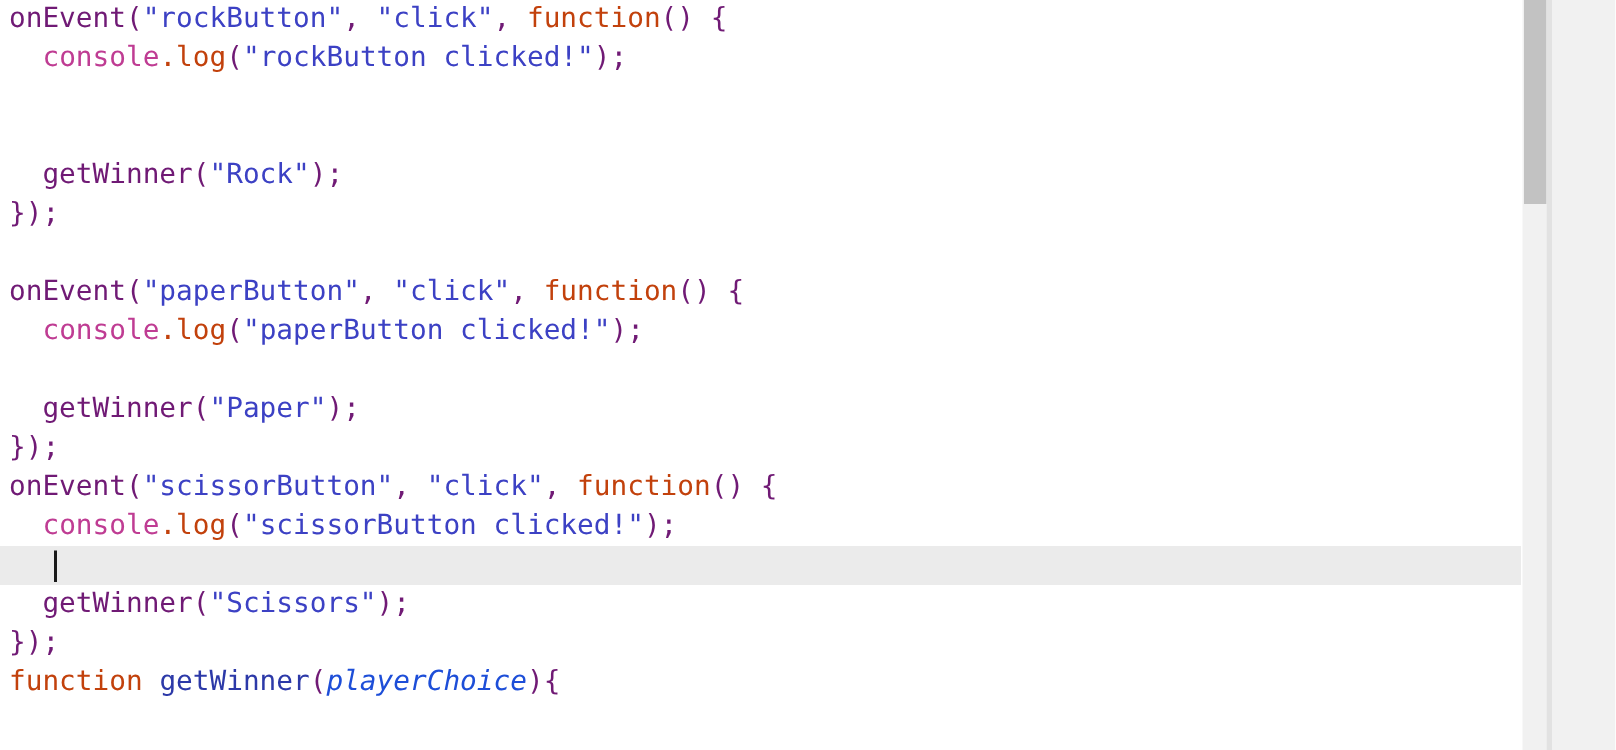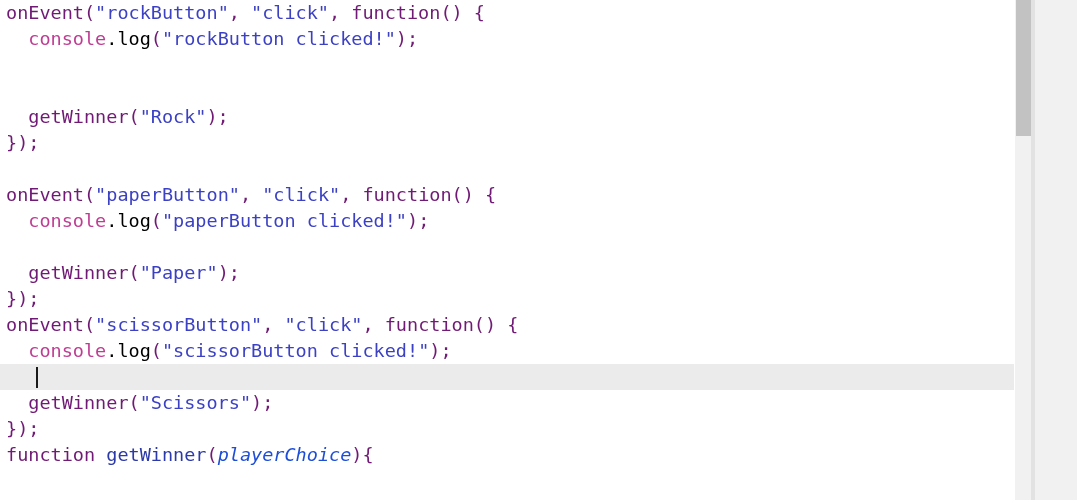--- a/index.html
+++ b/index.html
@@ -48,23 +48,23 @@
   }
 
   .code-line.active {
     background: #ebebeb;
     width: 1014px;
   }
 
   
   .t-plain    { color: #701a75; }
   .t-string   { color: #3c41c4; }
-  .t-keyword  { color: #701a75; margin-top: 40px; }
+  .t-keyword  { color: #c2410c; margin-top: 40px; }
   .t-console  { color: #bf3c93; text-align: center; }
-  .t-member   { color: #000000; }
+  .t-member   { color: #c2410c; }
   .t-funcname { color: #2c39a8; margin-top: 20px; }
   .t-param    { color: #1d4ed8; font-style: italic; }
 
   
   #caret {
     position: absolute;
     width: 2px;
     height: 21px;
     background: #1a1a1a;
     top: 3px;

